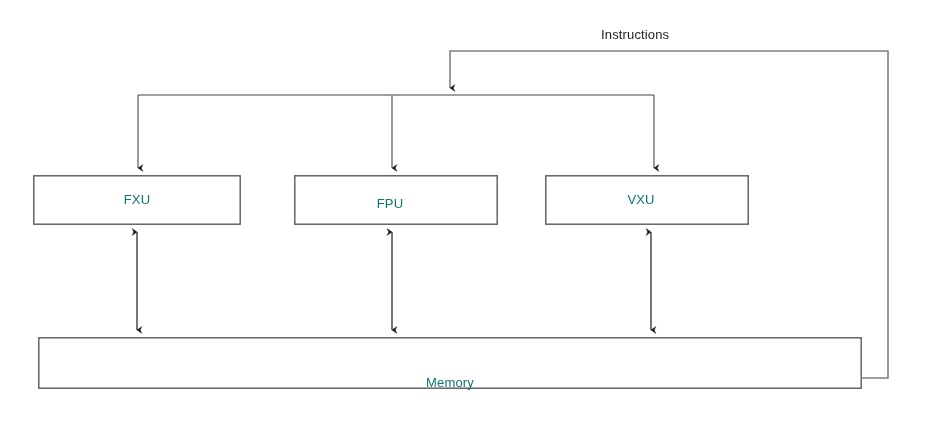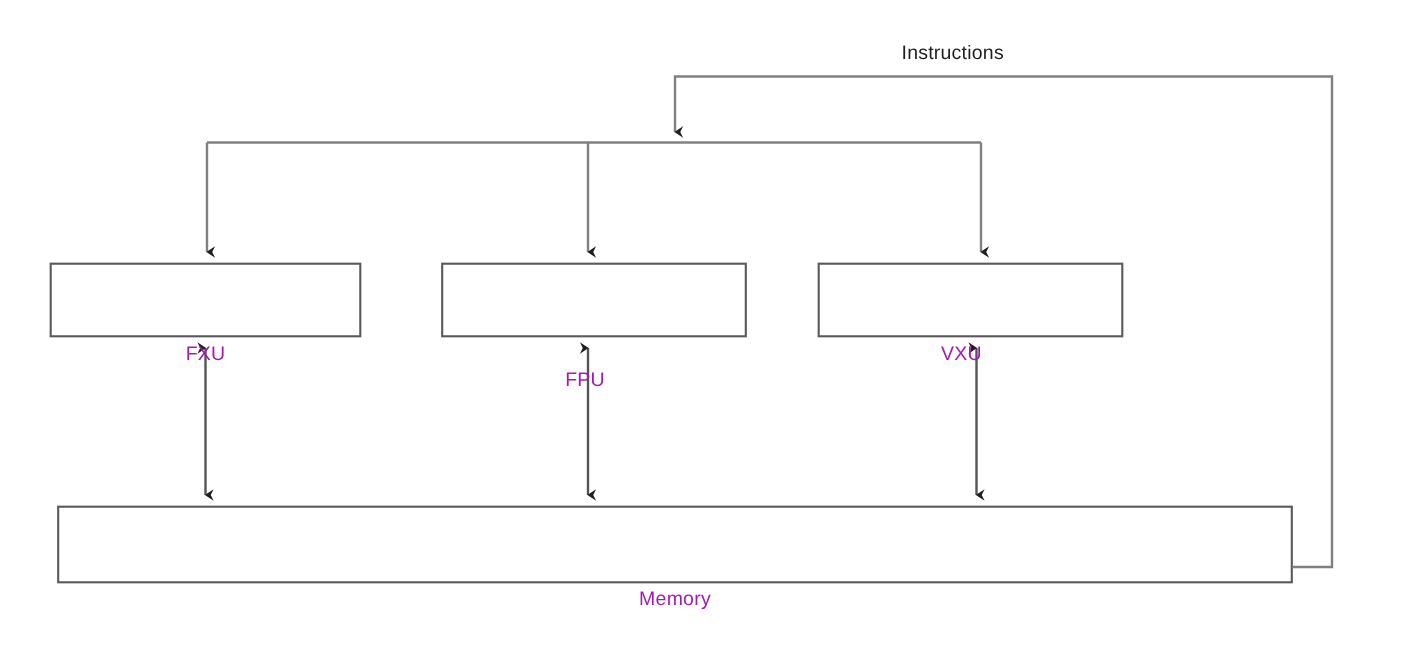--- a/index.html
+++ b/index.html
@@ -23,26 +23,25 @@
     top: 0;
     width: 935px;
     height: 436px;
     display: block;
   }
   .node-label {
     position: absolute;
     font-family: "Liberation Sans", sans-serif;
     font-size: 13px;
     line-height: 13px;
-    color: #a21caf;
+    color: #0f766e;
     white-space: nowrap;
     text-align: center;
     pointer-events: none;
     letter-spacing: 0.15px;
-    margin-top: 36px;
   }
   .edge-label {
     position: absolute;
     font-family: "Liberation Sans", sans-serif;
     font-size: 13px;
     line-height: 13px;
     color: #1f1f1f;
     white-space: nowrap;
     letter-spacing: 0.15px;
   }
@@ -103,25 +102,25 @@
     <g>
       <rect x="545.8" y="175.8" width="202.4" height="48.4" fill="#ffffff" stroke="#595959" stroke-width="1.4"></rect>
     </g>
     <g>
       <rect x="38.8" y="337.8" width="822.4" height="50.4" fill="#ffffff" stroke="#595959" stroke-width="1.4"></rect>
     </g>
   </svg>
 
   <div class="node-label" style="left:33px; top:193px; width:208px;">FXU</div>
 
-  <div class="node-label" style="left:294px; top:210px; width:192px;text-align:center;">FPU</div>
+  <div class="node-label" style="left:294px; top:197px; width:192px;text-align:center;">FPU</div>
 
   <div class="node-label" style="left:545px; top:193px; width:192px;">VXU</div>
 
-  <div class="node-label" style="left:38px; top:356px; width:824px;">Memory</div>
+  <div class="node-label" style="left:38px; top:376px; width:824px;">Memory</div>
 
   <div class="edge-label" style="left:601px; top:28px;text-align:center;">Instructions</div>
 
   <div class="hit-box" style="left:33px; top:175px; width:208px; height:50px;"></div>
   <div class="hit-box" style="left:294px; top:175px; width:204px; height:50px;"></div>
   <div class="hit-box" style="left:545px; top:175px; width:204px; height:50px;"></div>
   <div class="hit-box" style="left:38px; top:337px; width:824px; height:52px;"></div>
 
 </div>
 

